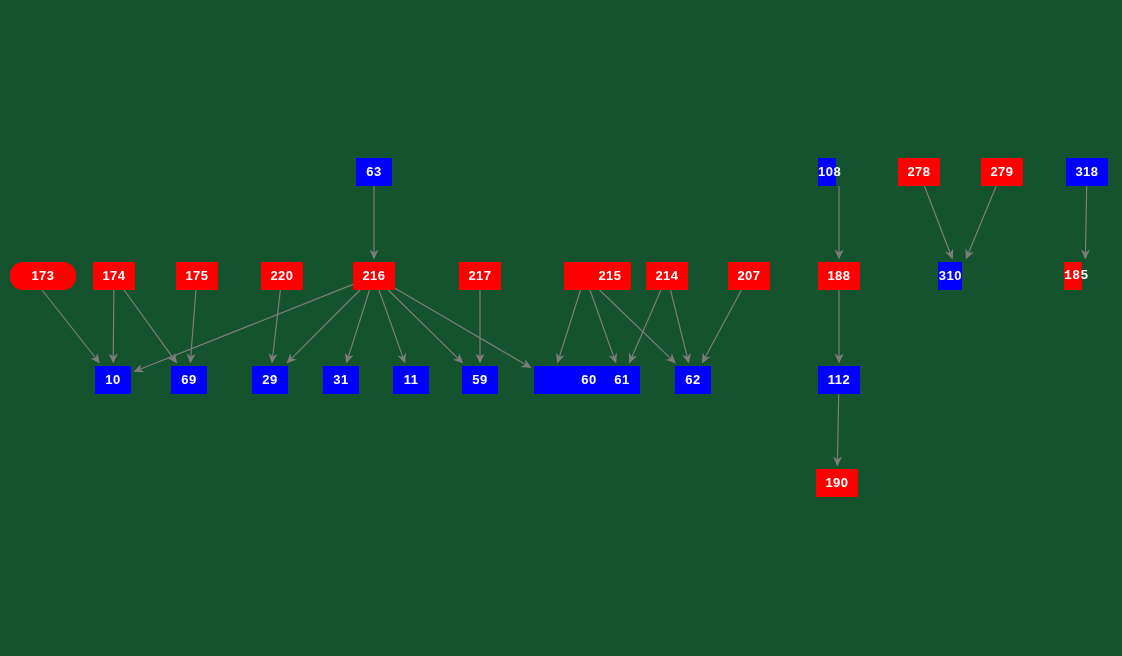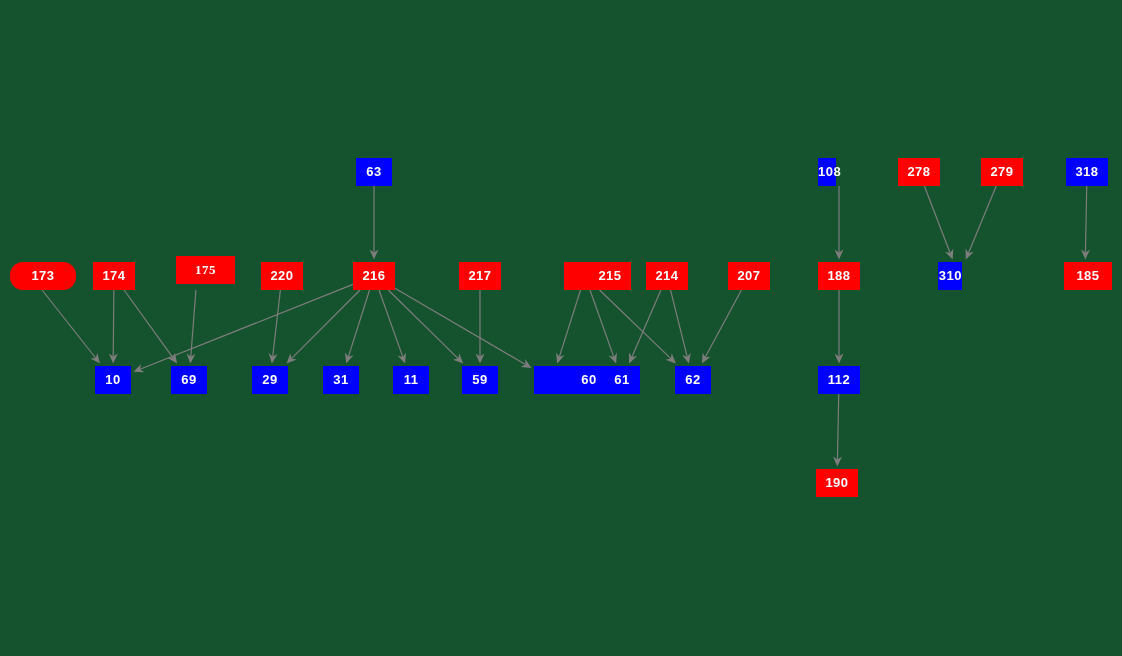--- a/index.html
+++ b/index.html
@@ -143,30 +143,30 @@
       </g>
     </svg>
   <div id="node-layer">
       <div class="graph-node node-blue" style="left: 356px; top: 158px; width: 36px;">63</div>
       <div class="graph-node node-blue" style="left: 818px; top: 158px; width: 18px;">108</div>
       <div class="graph-node node-red" style="left: 898px; top: 158px; width: 42px;">278</div>
       <div class="graph-node node-red" style="left: 981px; top: 158px; width: 42px;">279</div>
       <div class="graph-node node-blue" style="left: 1066px; top: 158px; width: 42px;">318</div>
       <div class="graph-node node-red" style="left: 10px; top: 262px; width: 66px; border-radius: 13px;">173</div>
       <div class="graph-node node-red" style="left: 93px; top: 262px; width: 42px;">174</div>
-      <div class="graph-node node-red" style="left: 176px; top: 256px; width: 59px; font-family: Liberation Serif, serif;">175</div>
+      <div class="graph-node node-red" style="left: 176px; top: 262px; width: 42px;">175</div>
       <div class="graph-node node-red" style="left: 261px; top: 262px; width: 42px;">220</div>
       <div class="graph-node node-red" style="left: 353px; top: 262px; width: 42px;">216</div>
       <div class="graph-node node-red" style="left: 459px; top: 262px; width: 42px;">217</div>
       <div class="graph-node node-red" style="left: 564px; top: 262px; width: 42px; padding-left: 25px;">215</div>
       <div class="graph-node node-red" style="left: 646px; top: 262px; width: 42px;">214</div>
       <div class="graph-node node-red" style="left: 728px; top: 262px; width: 42px;">207</div>
       <div class="graph-node node-red" style="left: 818px; top: 262px; width: 42px;">188</div>
       <div class="graph-node node-blue" style="left: 938px; top: 262px; width: 24px; text-align: right;">310</div>
-      <div class="graph-node node-red" style="left: 1064px; top: 262px; width: 48px;">185</div>
+      <div class="graph-node node-red" style="left: 1064px; top: 262px; width: 18px; font-family: Liberation Mono, monospace;">185</div>
       <div class="graph-node node-blue" style="left: 95px; top: 366px; width: 36px;">10</div>
       <div class="graph-node node-blue" style="left: 171px; top: 366px; width: 36px;">69</div>
       <div class="graph-node node-blue" style="left: 252px; top: 366px; width: 36px;">29</div>
       <div class="graph-node node-blue" style="left: 323px; top: 366px; width: 36px;">31</div>
       <div class="graph-node node-blue" style="left: 393px; top: 366px; width: 36px;">11</div>
       <div class="graph-node node-blue" style="left: 462px; top: 366px; width: 36px;">59</div>
       <div class="graph-node node-blue" style="left: 534px; top: 366px; width: 36px; padding-left: 37px;">60</div>
       <div class="graph-node node-blue" style="left: 604px; top: 366px; width: 36px;">61</div>
       <div class="graph-node node-blue" style="left: 675px; top: 366px; width: 36px;">62</div>
       <div class="graph-node node-blue" style="left: 818px; top: 366px; width: 42px;">112</div>

